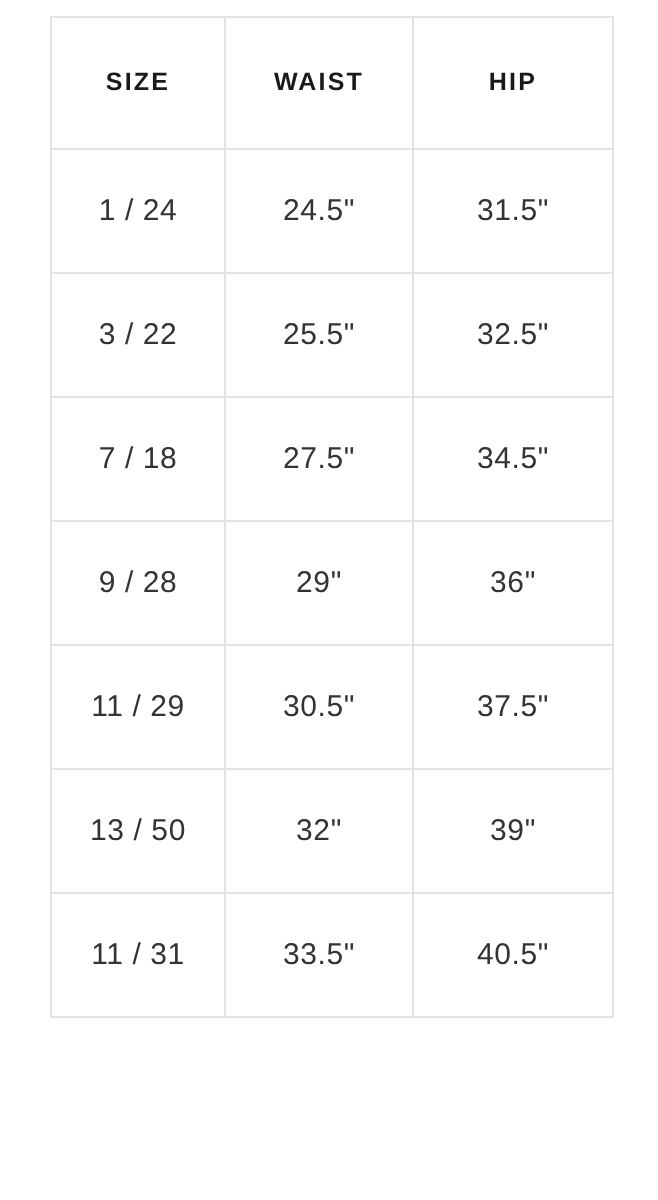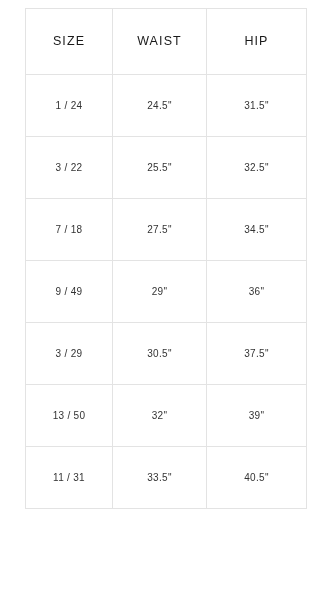--- a/index.html
+++ b/index.html
@@ -46,30 +46,30 @@
     border: 1px solid #e3e3e3;
     text-align: center;
     vertical-align: middle;
     padding: 0;
     background: #ffffff;
   }
 
   table.size-chart th {
     height: 65px;
     font-size: 12.5px;
-    font-weight: 400;
+    font-weight: 700;
     letter-spacing: 1.1px;
     color: #1a1a1a;
     text-transform: uppercase;
     font-stretch: condensed;
   }
 
   table.size-chart td {
     height: 61px;
-    font-size: 10px;
+    font-size: 15px;
     font-weight: 400;
     letter-spacing: 0.3px;
     color: #333333;
   }
 
   .cell-text {
     display: block;
     line-height: 1.2;
   }
 </style>
@@ -126,32 +126,32 @@
             </td>
           <td>
               <span class="cell-text">27.5"</span>
             </td>
           <td>
               <span class="cell-text">34.5"</span>
             </td>
         </tr>
         <tr>
           <td>
-              <span class="cell-text">9 / 49</span>
+              <span class="cell-text">9 / 28</span>
             </td>
           <td>
               <span class="cell-text">29"</span>
             </td>
           <td>
               <span class="cell-text">36"</span>
             </td>
         </tr>
         <tr>
           <td>
-              <span class="cell-text">3 / 29</span>
+              <span class="cell-text">11 / 29</span>
             </td>
           <td>
               <span class="cell-text">30.5"</span>
             </td>
           <td>
               <span class="cell-text">37.5"</span>
             </td>
         </tr>
         <tr>
           <td>

